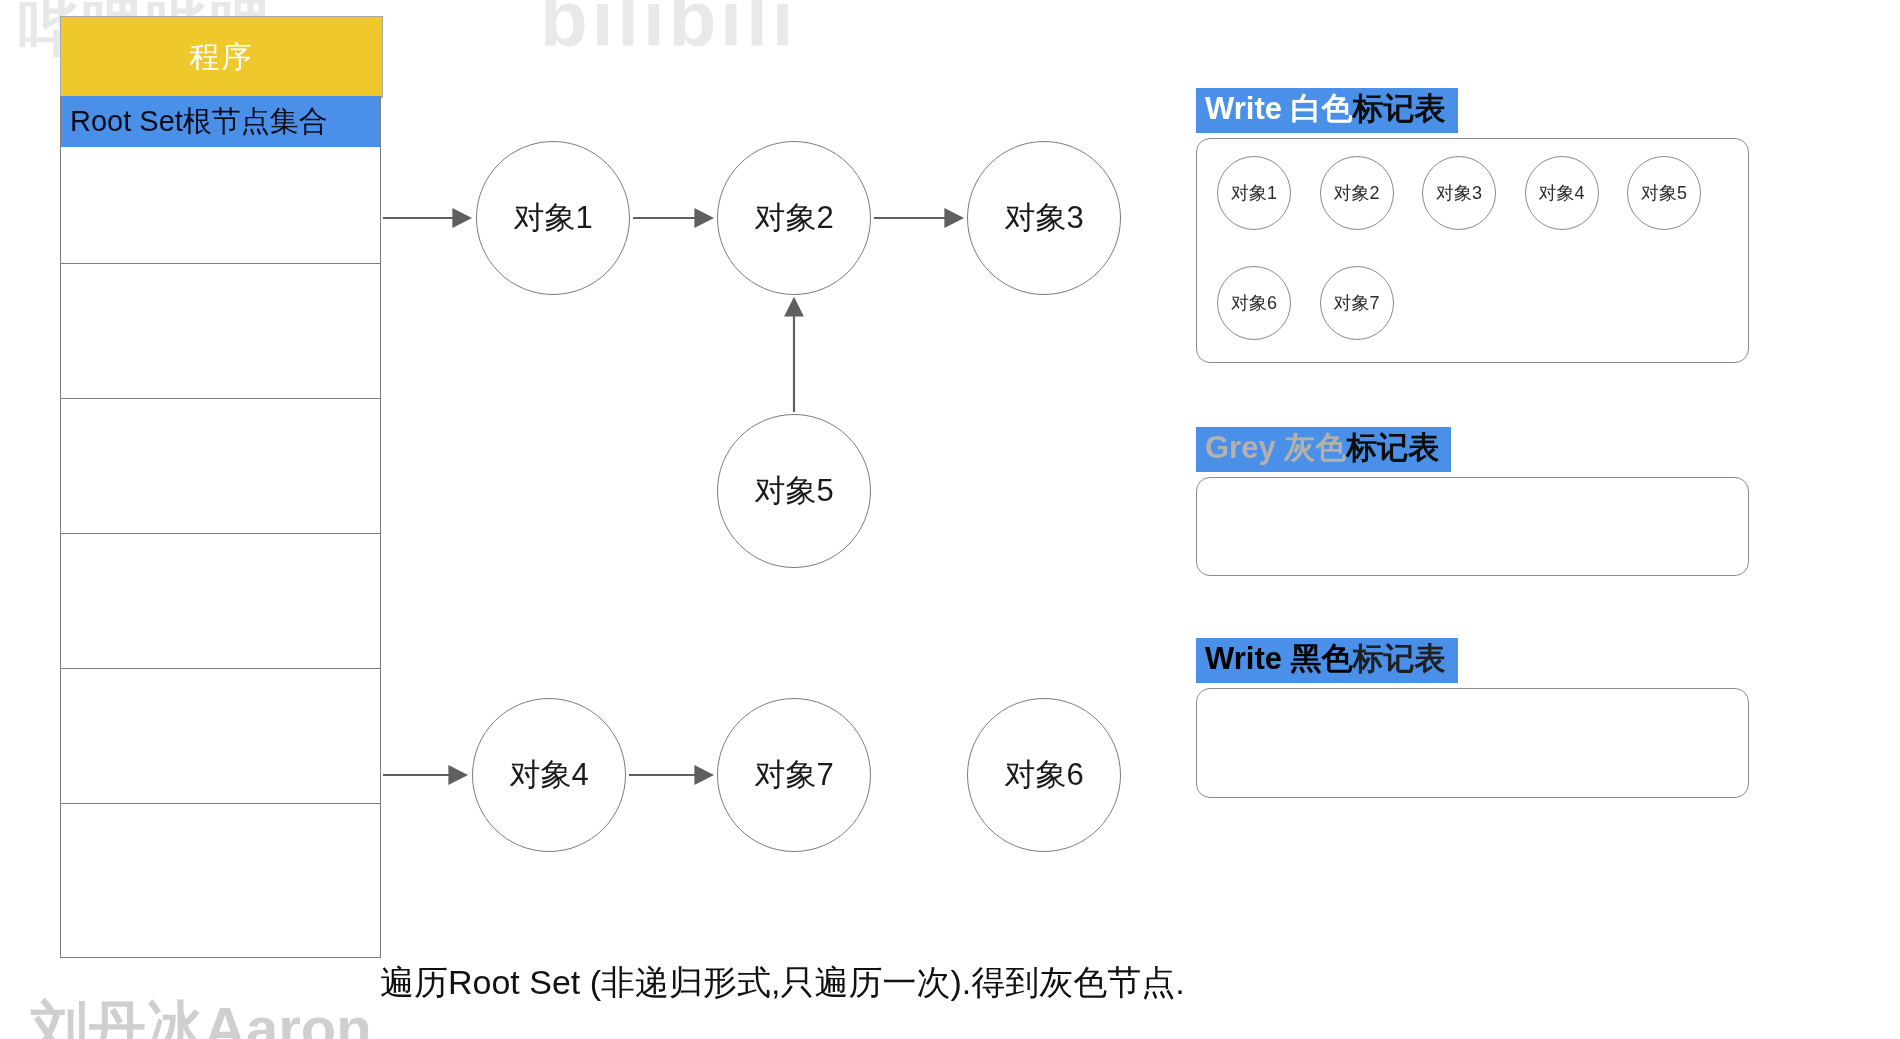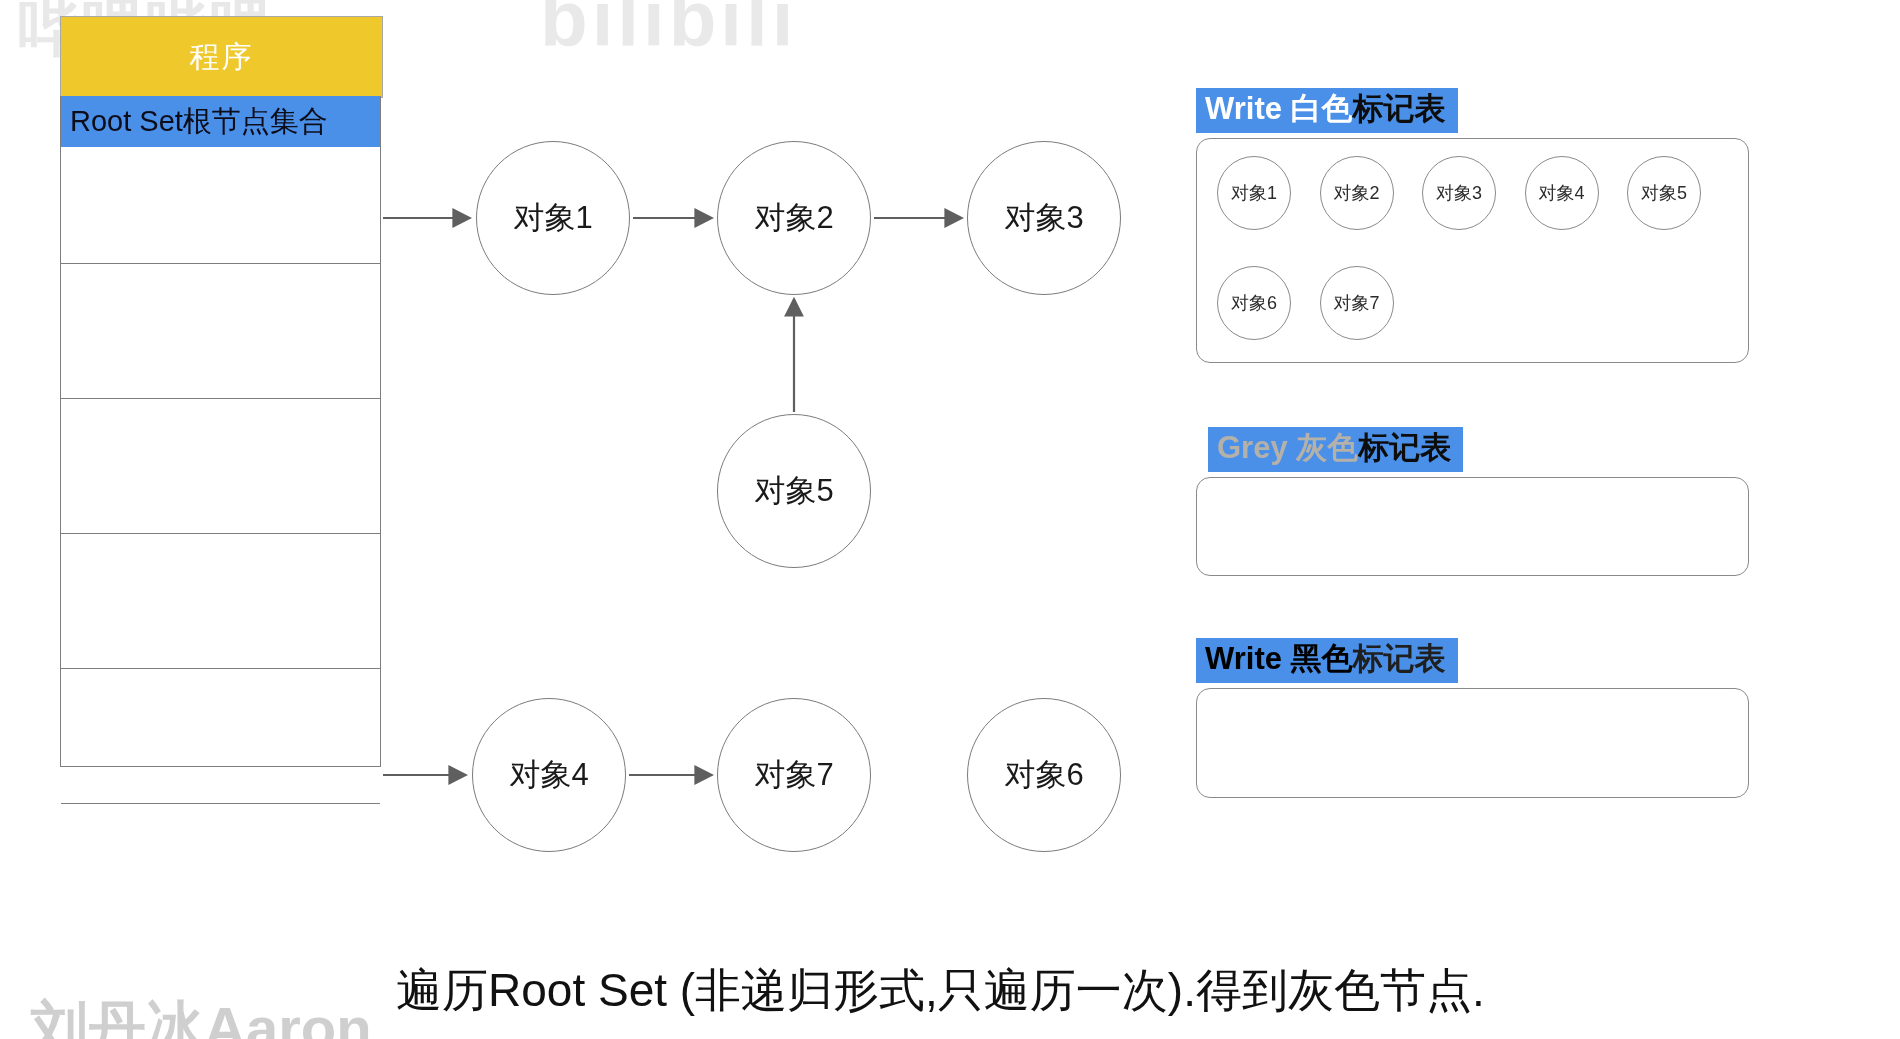--- a/index.html
+++ b/index.html
@@ -16,21 +16,21 @@
   #wm-bottom{left:30px;top:990px;font-size:58px;color:#cfcfcf;font-weight:700;}
 
   
   #program-box{
     position:absolute;left:60px;top:16px;width:321px;height:80px;
     background:#EFC92C;border:1px solid #a8a8a8;
     display:flex;align-items:center;justify-content:center;
     color:#ffffff;font-size:30px;font-weight:400;letter-spacing:2px;
   }
   #rootset-table{
-    position:absolute;left:60px;top:96px;width:321px;height:671px;
+    position:absolute;left:60px;top:96px;width:321px;height:862px;
     border:1px solid #7d7d7d;border-top:none;box-sizing:border-box;background:#fff;
   }
   #rootset-header{
     height:51px;background:#4A90E8;display:flex;align-items:center;
     padding-left:9px;box-sizing:border-box;font-size:29px;color:#0d0d1a;
     white-space:nowrap;
   }
   .rootset-row{
     border-bottom:1px solid #7d7d7d;box-sizing:border-box;
   }
@@ -70,21 +70,21 @@
   #title-white{color:#000;}
   #title-white .en,#title-white .cn-color{color:#ffffff;}
   #title-white .suffix{color:#0d0d0d;}
   #title-grey .en,#title-grey .cn-color{color:#b4b0aa;}
   #title-grey .suffix{color:#0d0d0d;}
   #title-black .en,#title-black .cn-color{color:#000000;}
   #title-black .suffix{color:#1f1f1f;}
 
   
   #caption{
-    position:absolute;left:396px;top:960px;font-size:46px;color:#111;
+    position:absolute;left:380px;top:960px;font-size:34px;color:#111;
     white-space:nowrap;letter-spacing:0px;
   }
 </style>
 </head>
 <body>
 
 <div class="wm" id="wm-top">哔哩哔哩</div>
 <div class="wm" id="wm-top2">bilibili</div>
 <div class="wm" id="wm-bottom">刘丹冰Aaron</div>
 
@@ -167,21 +167,21 @@
       <div class="chip" style="left: 20px; top: 127px;">
         <span>对象6</span>
       </div>
       <div class="chip" style="left: 122.5px; top: 127px;">
         <span>对象7</span>
       </div>
     </div>
 </div>
 
 <div class="mark-panel">
-  <div class="mark-title" id="title-grey" style="left:1196px;top:427px;margin-left:12px;">
+  <div class="mark-title" id="title-grey" style="left:1196px;top:427px;">
     <span class="en">Grey</span><span class="cn-color"> 灰色</span><span class="suffix">标记表</span>
   </div>
   <div class="mark-body" id="body-grey" style="left:1196px;top:477px;width:553px;height:99px;"></div>
 </div>
 
 <div class="mark-panel">
   <div class="mark-title" id="title-black" style="left:1196px;top:638px;">
     <span class="en">Write</span><span class="cn-color"> 黑色</span><span class="suffix">标记表</span>
   </div>
   <div class="mark-body" id="body-black" style="left:1196px;top:688px;width:553px;height:110px;"></div>

